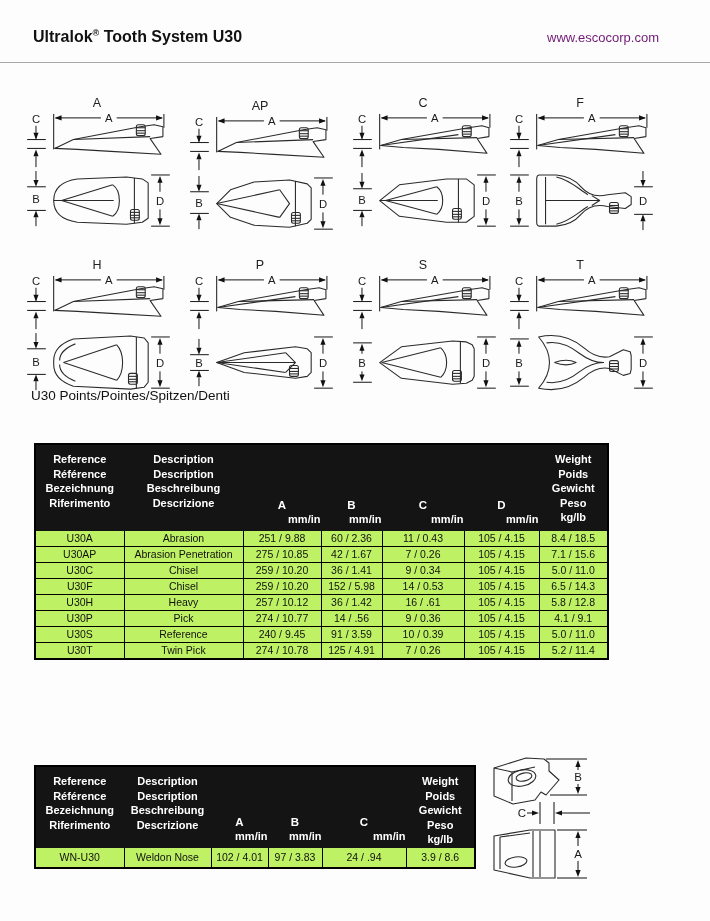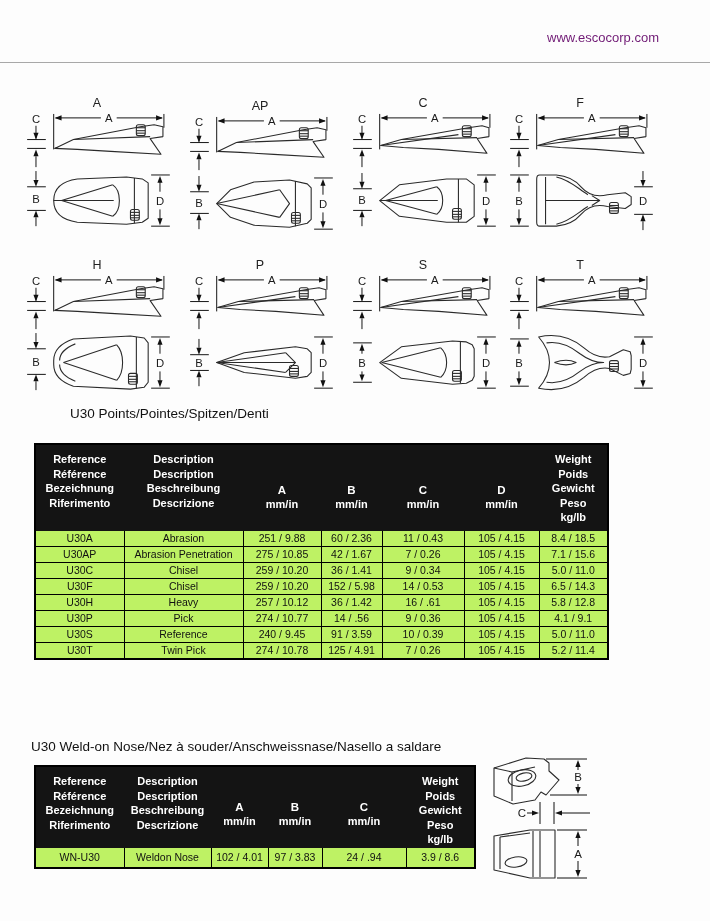--- a/index.html
+++ b/index.html
@@ -19,37 +19,38 @@
   .section-title{position:absolute;left:31px;font-size:13.5px;color:#111;}
   
   table.spec{position:absolute;border-collapse:collapse;table-layout:fixed;
              border:2px solid #000;background:#bef264;}
   table.spec thead tr{background:#141414;color:#fff;}
   table.spec thead th{border:1px solid #141414;font-weight:bold;font-size:11px;
                       vertical-align:top;padding:0;}
   table.spec thead th.th-dim{vertical-align:bottom;}
   .th-multi{line-height:14.5px;padding-top:7px;text-align:center;}
   .th-dim-letter{line-height:13px;text-align:center;font-size:11.5px;}
-  .th-dim-unit{line-height:14px;padding-bottom:19px;text-align:center;}
+  .th-dim-unit{line-height:14px;padding-bottom:4px;text-align:right;}
   table.spec tbody td{border:1px solid #000;text-align:center;font-size:10.5px;
                       height:15px;line-height:15px;padding:0 2px;color:#111;
                       white-space:nowrap;overflow:hidden;}
   #points-table{left:34px;top:443px;width:573px;}
   #points-table thead tr{height:86px;}
   #nose-table{left:34px;top:765px;width:440px;}
   #nose-table thead tr{height:78px;}
   #nose-table tbody td{height:19px;line-height:19px;}
   
   #nose-diagram{position:absolute;left:480px;top:746px;}
 </style>
 </head>
 <body>
 
 <div id="page">
 
+  <div class="page-title"><span>Ultralok</span><span class="reg">®</span><span> Tooth System U30</span></div>
   <div class="site-url">www.escocorp.com</div>
   <div class="header-rule"></div>
 
   <div id="diagrams">
       <div class="diag-cell" style="left: 15px; top: 95px;">
         <div class="diag-label">A</div>
         <svg width="164" height="124" viewBox="0 0 164 126">
           <line stroke="#111" stroke-width="1" x1="38" y1="2" x2="38" y2="38"></line>
           <line stroke="#111" stroke-width="1" x1="150" y1="2" x2="150" y2="16"></line>
           <line stroke="#111" stroke-width="1" x1="40" y1="6" x2="86" y2="6"></line>
@@ -466,21 +467,21 @@
           <g stroke="#2a2a2a" stroke-width="1.1" fill="none" stroke-linejoin="round">
             <rect x="112" y="88" width="9" height="11" rx="2"></rect>
   <line x1="112" y1="91" x2="121" y2="91"></line>
   <line x1="112" y1="94" x2="121" y2="94"></line>
   <line x1="112" y1="96.5" x2="121" y2="96.5"></line>
           </g>
         </svg>
       </div>
     </div>
 
-  <div class="section-title" style="top:406px;margin-left:39px;">U30 Points/Pointes/Spitzen/Denti</div>
+  <div class="section-title" style="top:388px;">U30 Points/Pointes/Spitzen/Denti</div>
 
   <table class="spec" id="points-table">
     <colgroup>
         <col style="width:89px">
         <col style="width:119px">
         <col style="width:78px">
         <col style="width:61px">
         <col style="width:82px">
         <col style="width:75px">
         <col style="width:69px">
@@ -599,21 +600,20 @@
           <td>Twin Pick</td>
           <td>274 / 10.78</td>
           <td>125 / 4.91</td>
           <td>7 / 0.26</td>
           <td>105 / 4.15</td>
           <td>5.2 / 11.4</td>
         </tr>
       </tbody>
   </table>
 
-  <div class="section-title" style="top:739px;">U30 Weld-on Nose/Nez à souder/Anschweissnase/Nasello a saldare</div>
 
   <table class="spec" id="nose-table">
     <colgroup>
         <col style="width:89px">
         <col style="width:87px">
         <col style="width:57px">
         <col style="width:54px">
         <col style="width:84px">
         <col style="width:69px">
       </colgroup>

